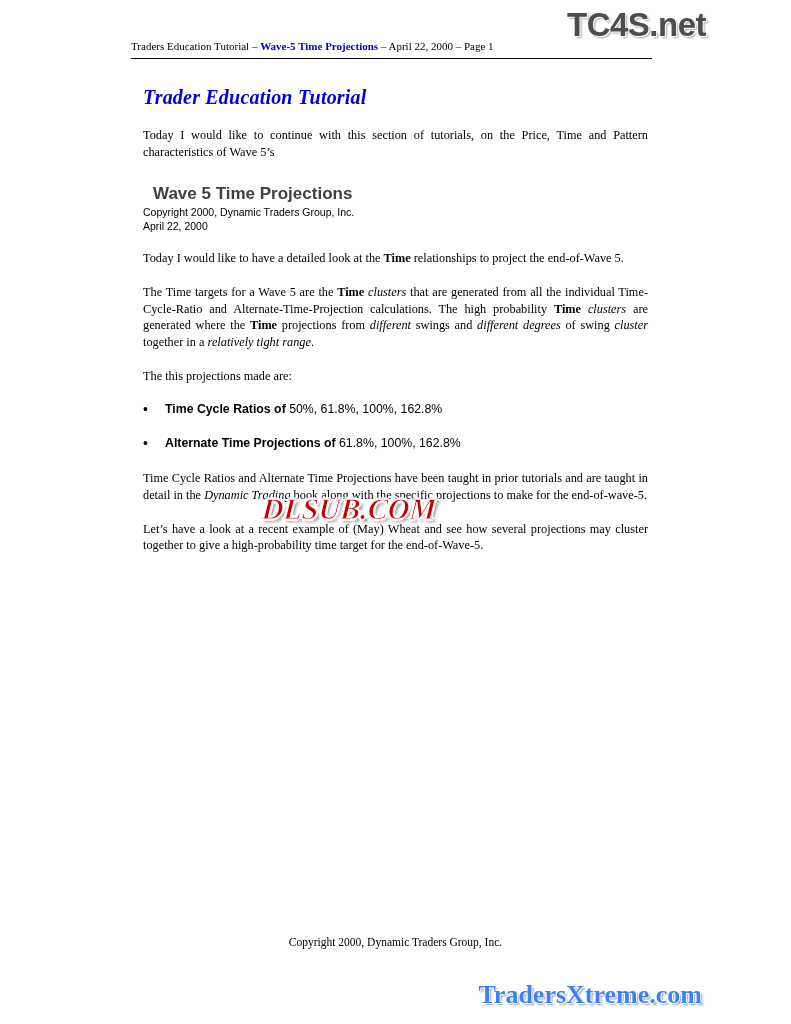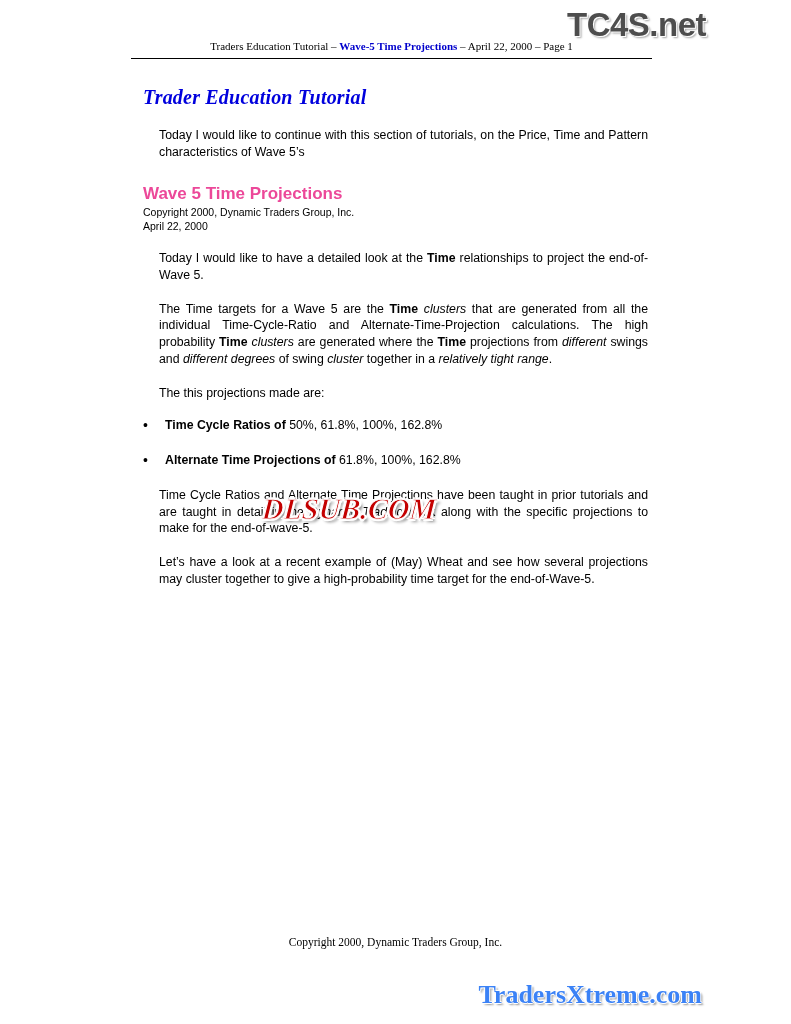--- a/index.html
+++ b/index.html
@@ -70,21 +70,21 @@
 
   .header-area {
     position: absolute;
     left: 131px;
     top: 40px;
     width: 521px;
   }
   .header-line {
     font-family: "Liberation Serif", serif;
     font-size: 11px;
-    text-align: center;
+    text-align: left;
     color: #000000;
     white-space: nowrap;
   }
   .header-line .hl-bold-blue {
     color: #0000cc;
     font-weight: bold;
   }
   .header-rule {
     margin-top: 6px;
     border-bottom: 1.6px solid #000000;
@@ -105,38 +105,38 @@
     font-size: 20px;
     color: #0000dd;
     margin: 0 0 18px 0;
     letter-spacing: 0.2px;
   }
 
   h2.section-title {
     font-family: "Liberation Sans", sans-serif;
     font-weight: bold;
     font-size: 17px;
-    color: #ec4899;
-    margin: 24px 0 2px 0;
+    color: #404040;
+    margin: 24px 0 2px 10px;
   }
 
   .copyline {
     font-family: "Liberation Sans", sans-serif;
     font-size: 10.5px;
     color: #000000;
     line-height: 1.28;
     margin: 0;
   }
 
   p.body {
-    font-family: Liberation Sans, sans-serif;
+    font-family: Liberation Serif, serif;
     font-size: 12.3px;
     line-height: 1.36;
     text-align: justify;
-    margin: 17px 0 0 16px;
+    margin: 17px 0 0 0;
     color: #000000;
   }
   p.body.first { margin-top: 14px; }
 
   .b { font-weight: bold; }
   .i { font-style: italic; }
 
   ul.bullets {
     margin: 16px 0 6px 0;
     padding: 0 0 0 22px;

